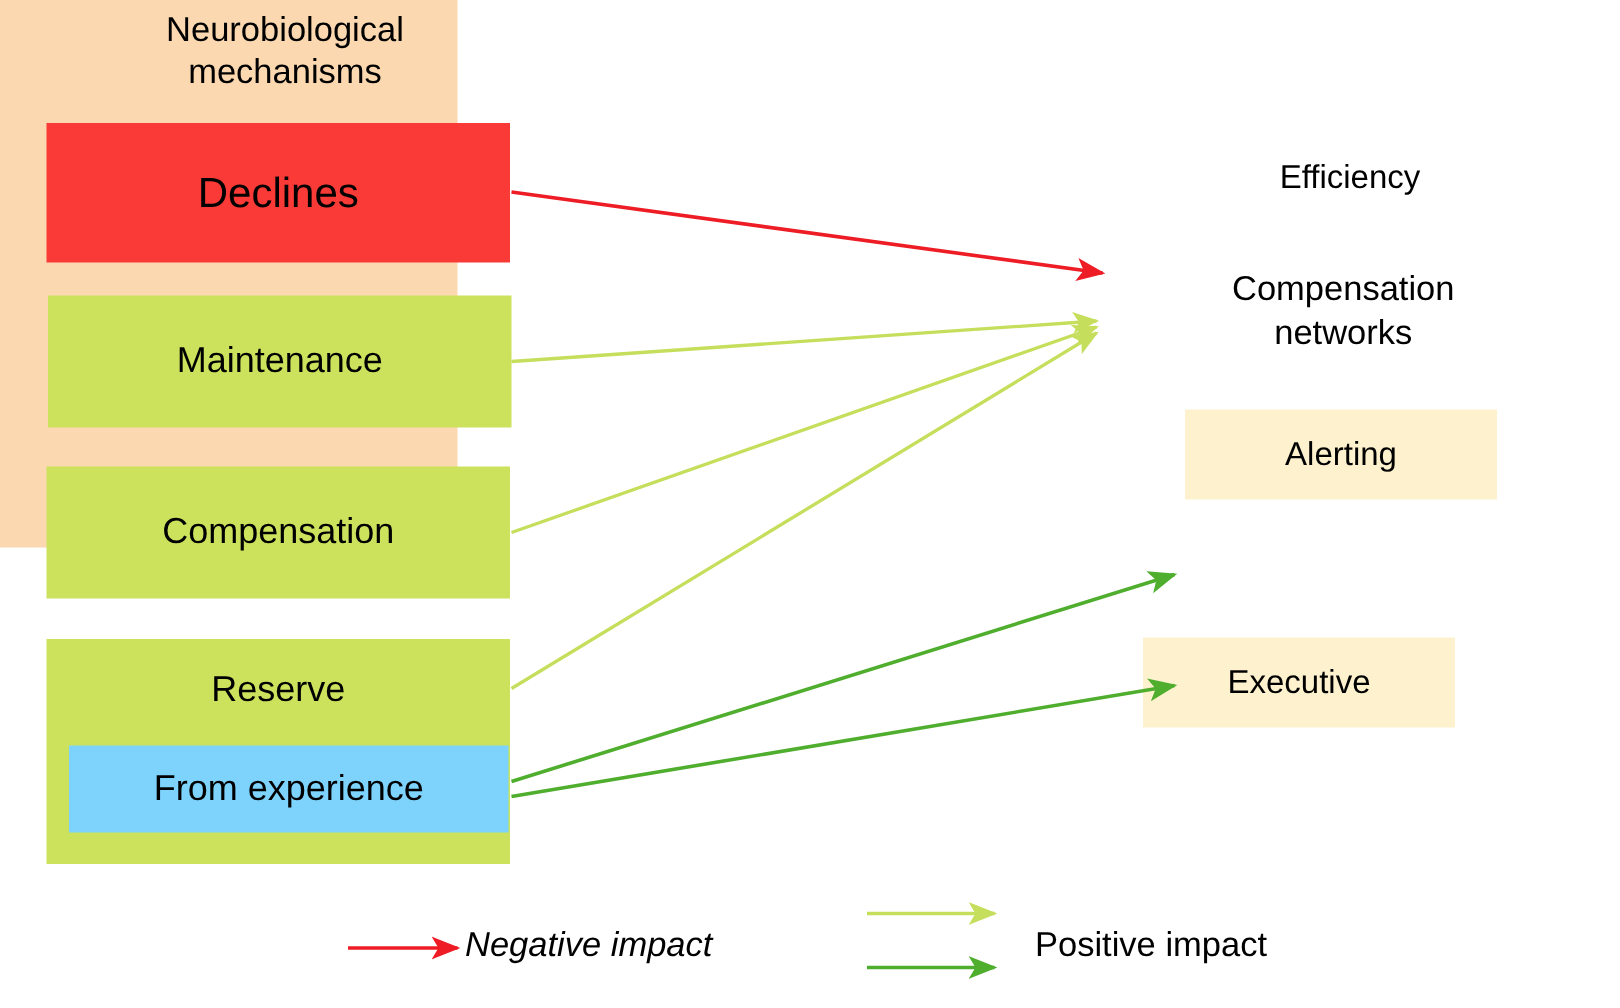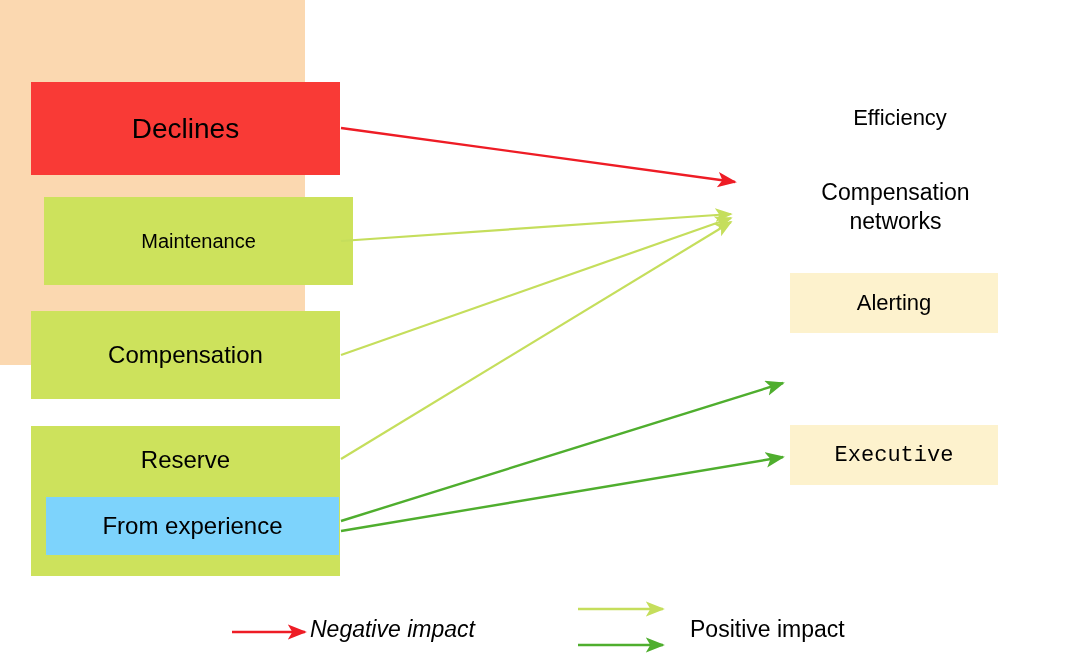--- a/index.html
+++ b/index.html
@@ -44,23 +44,23 @@
     width: 280px;
     font-size: 22px;
   }
   
   #box-declines {
     left: 31px; top: 82px; width: 309px; height: 93px;
     background: #f93a36;
     font-size: 28px;
   }
   #box-maintenance {
-    left: 44px; top: 197px; width: 309px; height: 88px;
+    left: 32px; top: 197px; width: 309px; height: 88px;
     background: #cde25c;
-    font-size: 20px;
+    font-size: 24px;
   }
   #box-compensation {
     left: 31px; top: 311px; width: 309px; height: 88px;
     background: #cde25c;
     font-size: 24px;
   }
   #box-reserve {
     left: 31px; top: 426px; width: 309px; height: 150px;
     background: #cde25c;
     display: block;
@@ -93,24 +93,23 @@
     left: 790px; top: 273px; width: 208px; height: 60px;
     background: #fdf2cd;
     font-size: 22px;
   }
   #box-orienting {
     left: 790px; top: 349px; width: 208px; height: 60px;
     background: #fdf2cd;
     font-size: 22px;
   }
   #box-executive {
-    left: 790px; top: 425px; width: 208px; height: 60px;
+    left: 762px; top: 425px; width: 208px; height: 60px;
     background: #fdf2cd;
     font-size: 22px;
-    font-family: Liberation Mono, monospace;
   }
   
   #arrows {
     position: absolute;
     left: 0; top: 0;
     width: 1080px; height: 672px;
     pointer-events: none;
   }
   
   #legend-neg-label {
@@ -123,20 +122,22 @@
     left: 690px; top: 616px; width: 230px;
     font-size: 23px;
     text-align: left;
   }
 </style>
 </head>
 <body>
 
 <div id="canvas">
 
+  <div class="lbl" id="title-left">Neurobiological
+mechanisms</div>
 
   <div class="lbl" id="title-right">Efficiency</div>
 
   <div class="box" id="box-declines">Declines</div>
 
   <div class="box" id="box-maintenance">Maintenance</div>
 
   <div class="box" id="box-compensation">Compensation</div>
 
   <div class="box" id="box-reserve">

